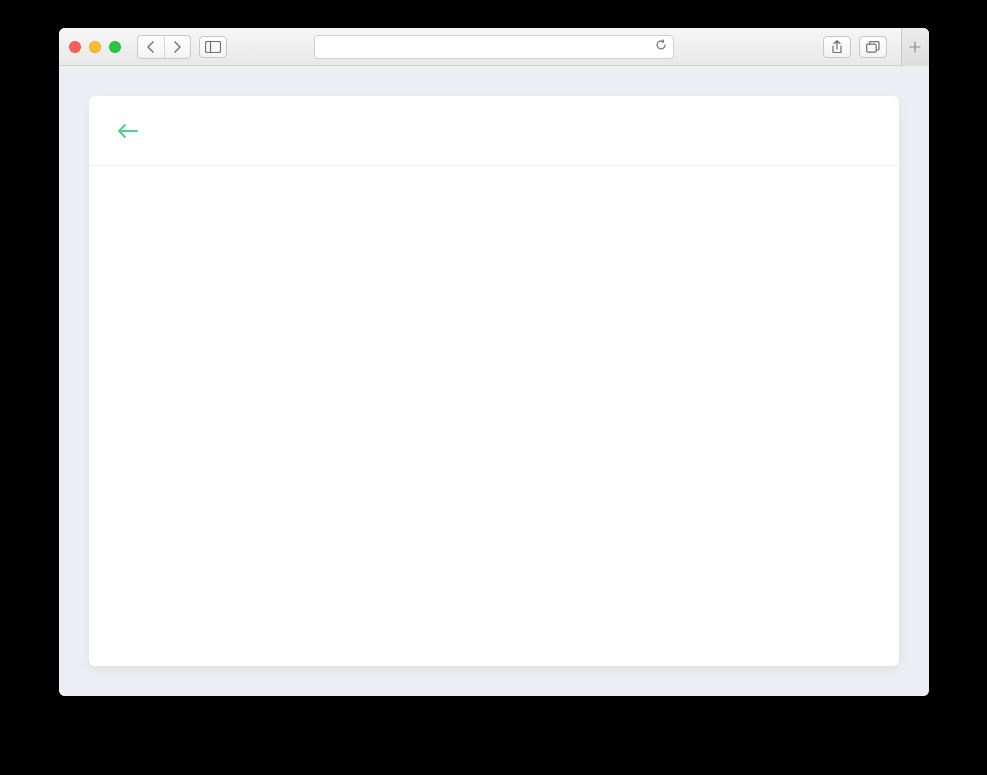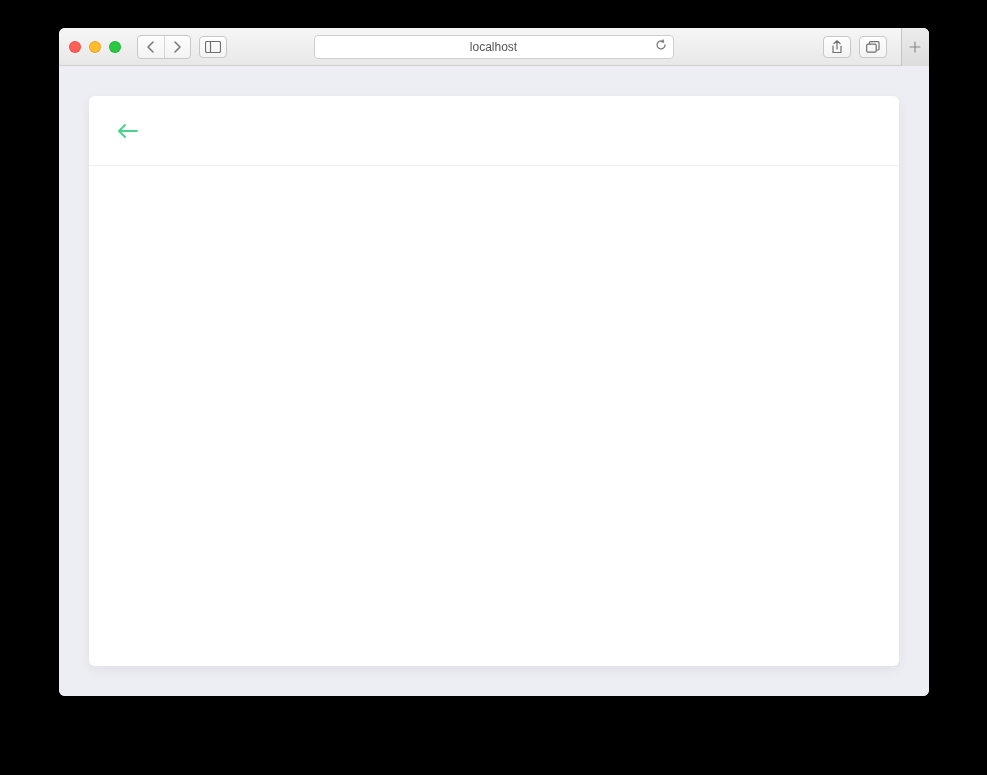--- a/index.html
+++ b/index.html
@@ -189,21 +189,20 @@
     </div>
 
     <div class="toolbar-btn sidebar-btn">
       <svg width="16" height="12" viewBox="0 0 16 12">
           <rect x="0.5" y="0.5" width="15" height="11" rx="1.5" fill="none" stroke="currentColor" stroke-width="1.2"></rect>
           <line x1="5.5" y1="0.5" x2="5.5" y2="11.5" stroke="currentColor" stroke-width="1.2"></line>
         </svg>
     </div>
 
     <div class="address-bar">
-      <span class="address-text">localhost</span>
       <span class="reload-icon">
         <svg width="12" height="12" viewBox="0 0 12 12">
             <path d="M10 6 A4 4 0 1 1 8.2 2.6" fill="none" stroke="currentColor" stroke-width="1.3" stroke-linecap="round"></path>
             <path d="M8 0.8 L8.6 3 L6.4 2.6" fill="none" stroke="currentColor" stroke-width="1.3" stroke-linecap="round" stroke-linejoin="round"></path>
           </svg>
       </span>
     </div>
 
     <div class="right-toolbar">
       <div class="toolbar-btn">

